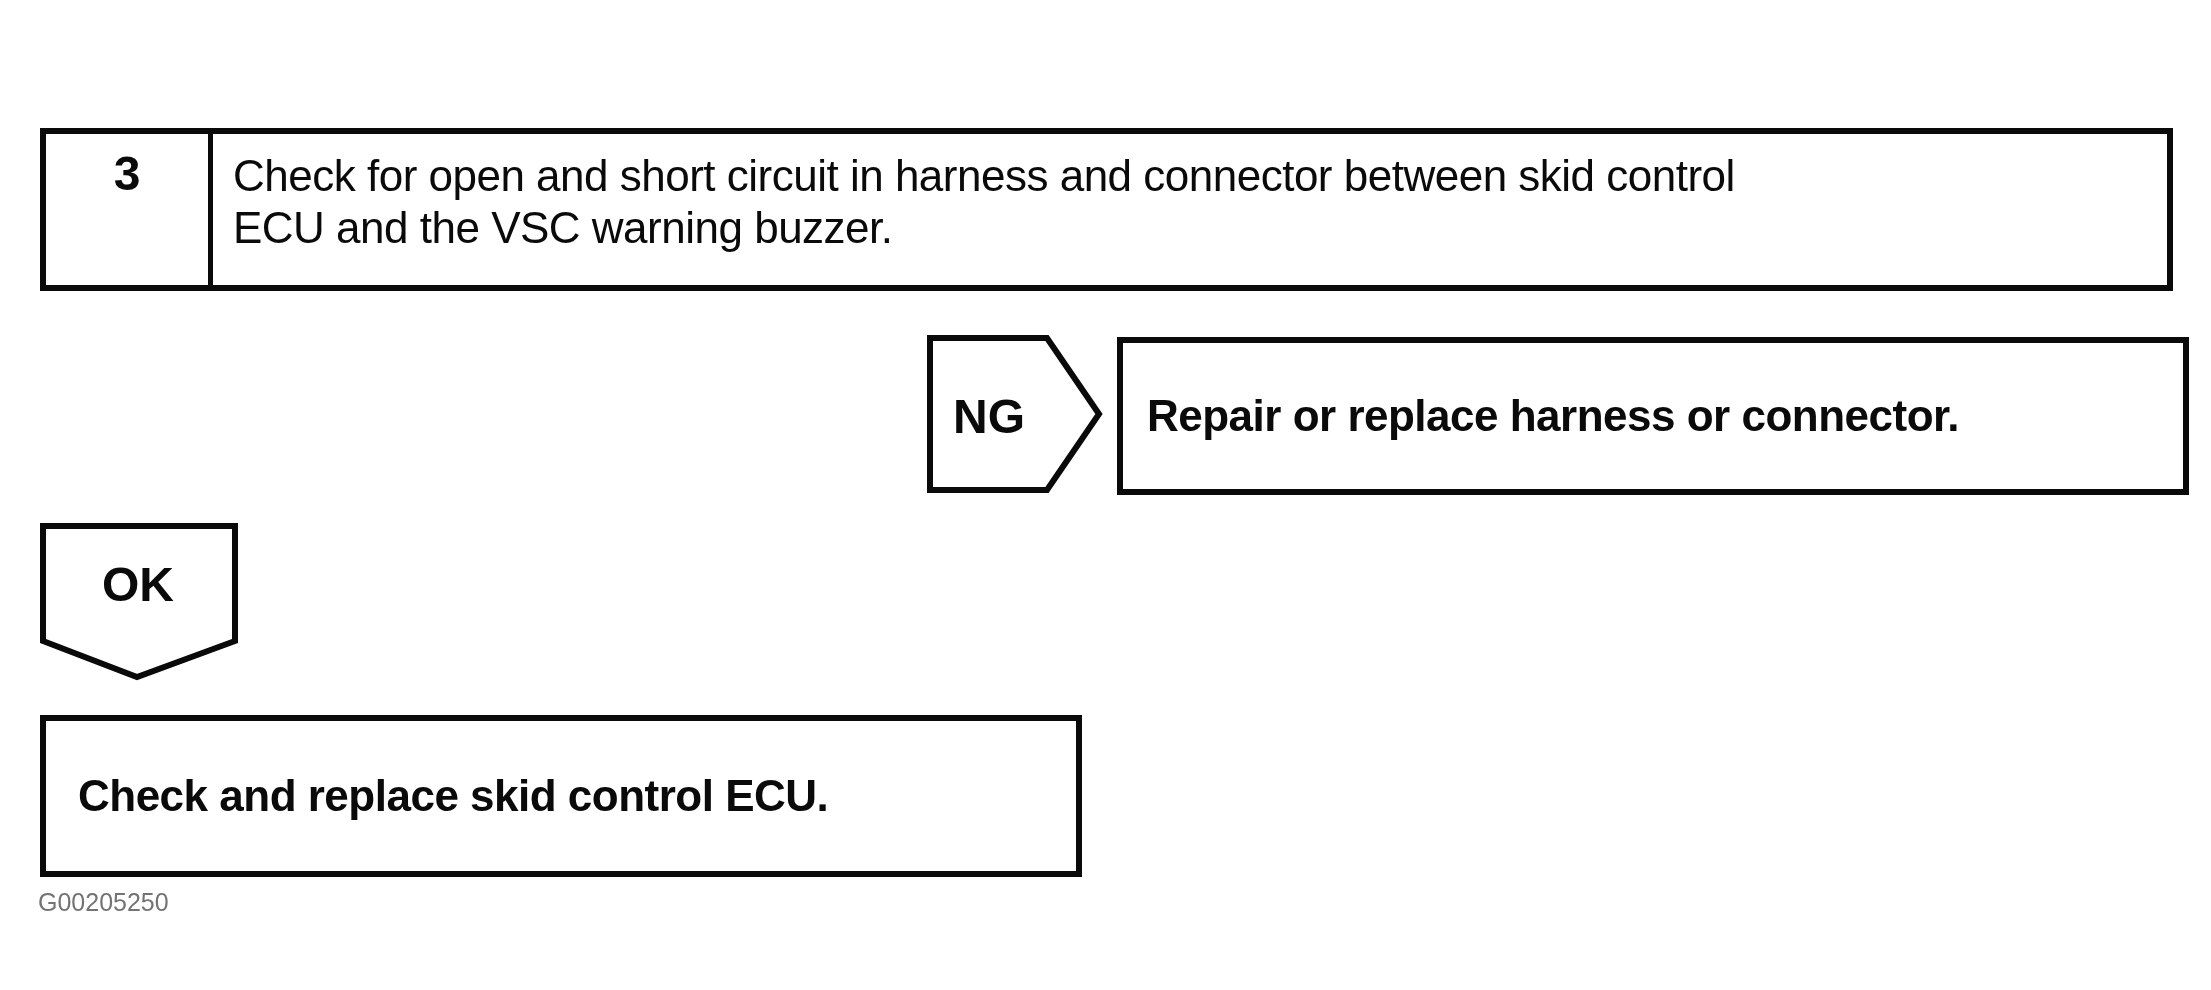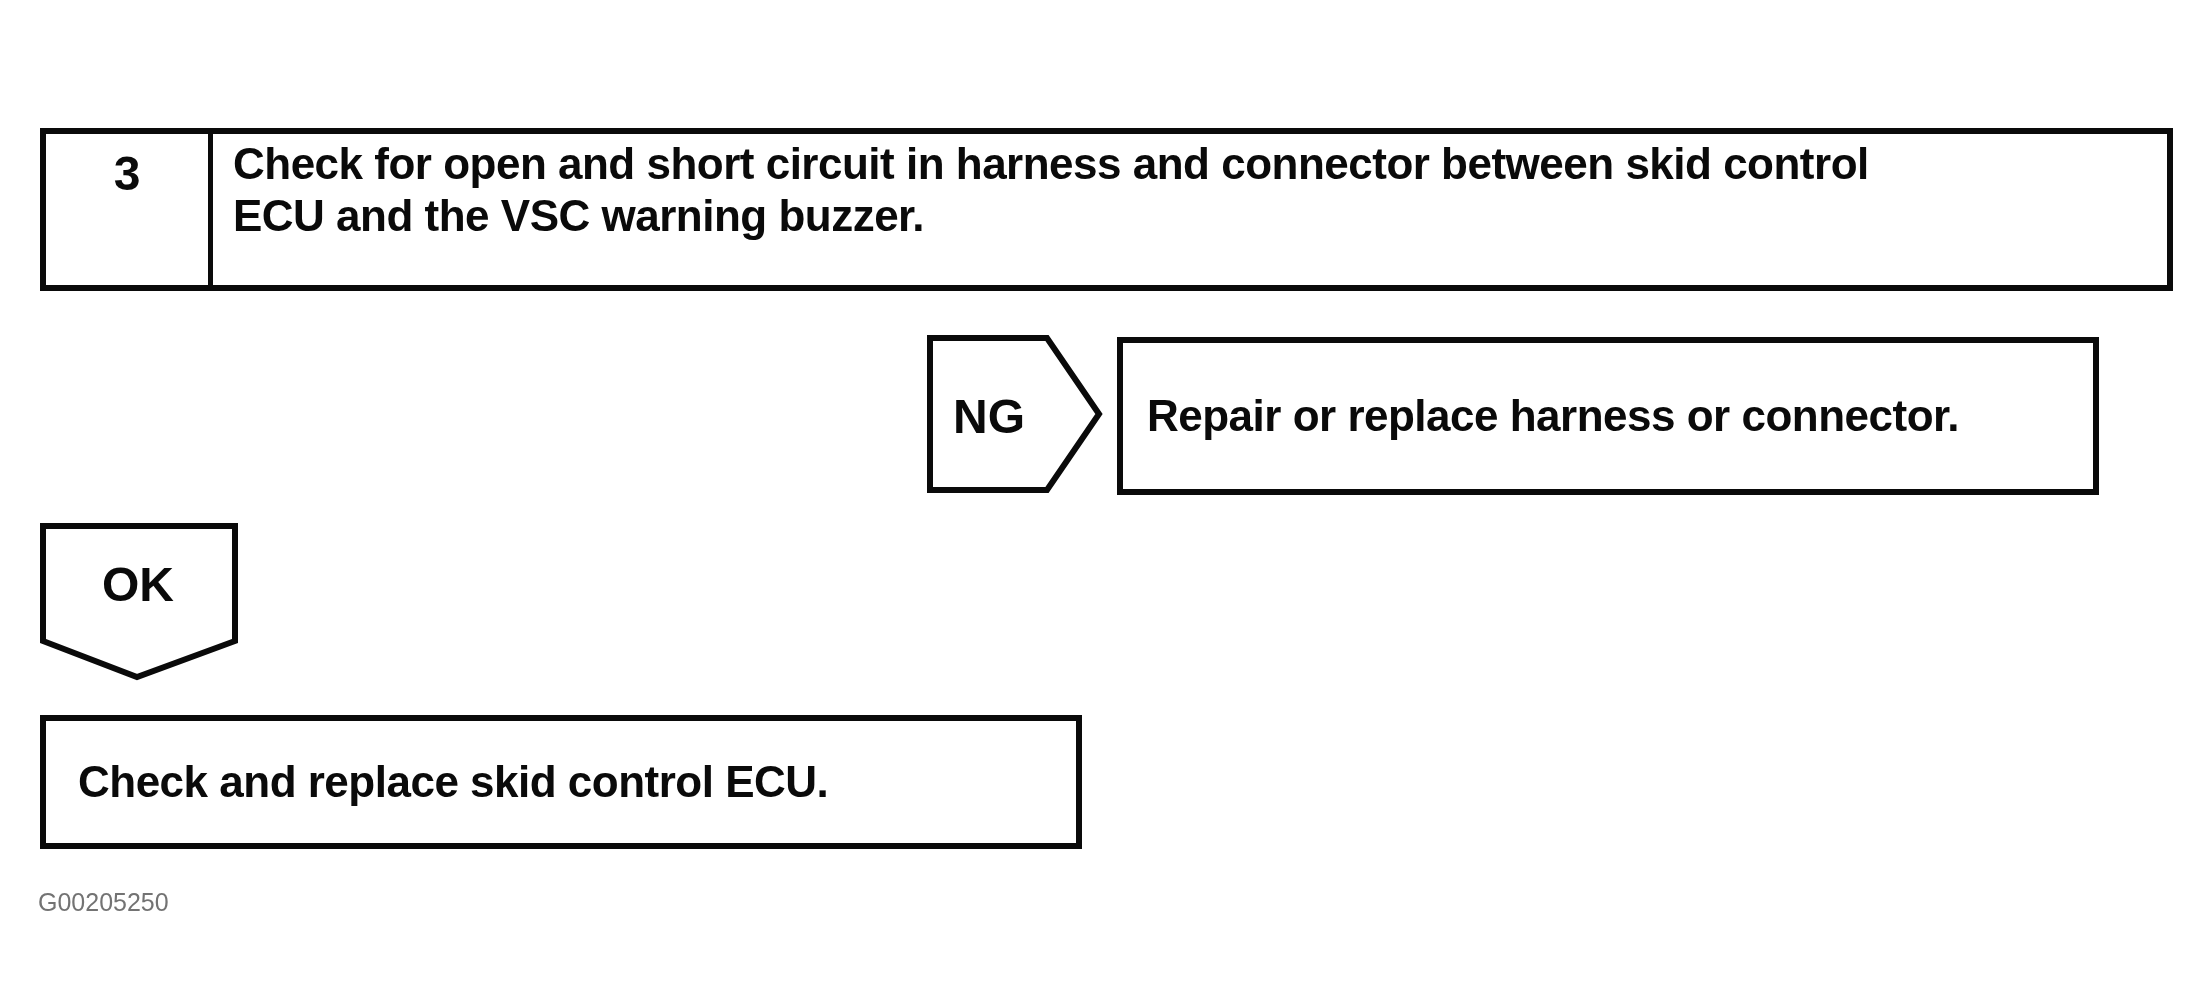--- a/index.html
+++ b/index.html
@@ -43,23 +43,23 @@
     border-right: 5px solid #0a0a0a;
     box-sizing: border-box;
     display: flex;
     justify-content: center;
     padding-top: 16px;
     font-size: 48px;
     font-weight: bold;
     line-height: 48px;
   }
   .step-text {
-    padding: 4px 18px 0 20px;
+    padding: 16px 18px 0 20px;
     font-size: 44px;
-    font-weight: bold;
+    font-weight: normal;
     line-height: 52px;
     letter-spacing: -0.5px;
   }
   .step-text .line {
     white-space: nowrap;
   }
   .pentagon {
     position: absolute;
     overflow: visible;
   }
@@ -85,29 +85,29 @@
     align-items: center;
     background: #ffffff;
     font-size: 44px;
     font-weight: bold;
     letter-spacing: -0.5px;
     white-space: nowrap;
   }
   .ng-action-box {
     left: 1117px;
     top: 337px;
-    width: 982px;
+    width: 1072px;
     height: 158px;
     padding-left: 24px;
   }
   .ok-action-box {
     left: 40px;
     top: 715px;
     width: 1042px;
-    height: 134px;
+    height: 162px;
     padding-left: 32px;
   }
   .figure-id {
     position: absolute;
     left: 38px;
     top: 888px;
     font-size: 25px;
     line-height: 28px;
     color: #737373;
   }

